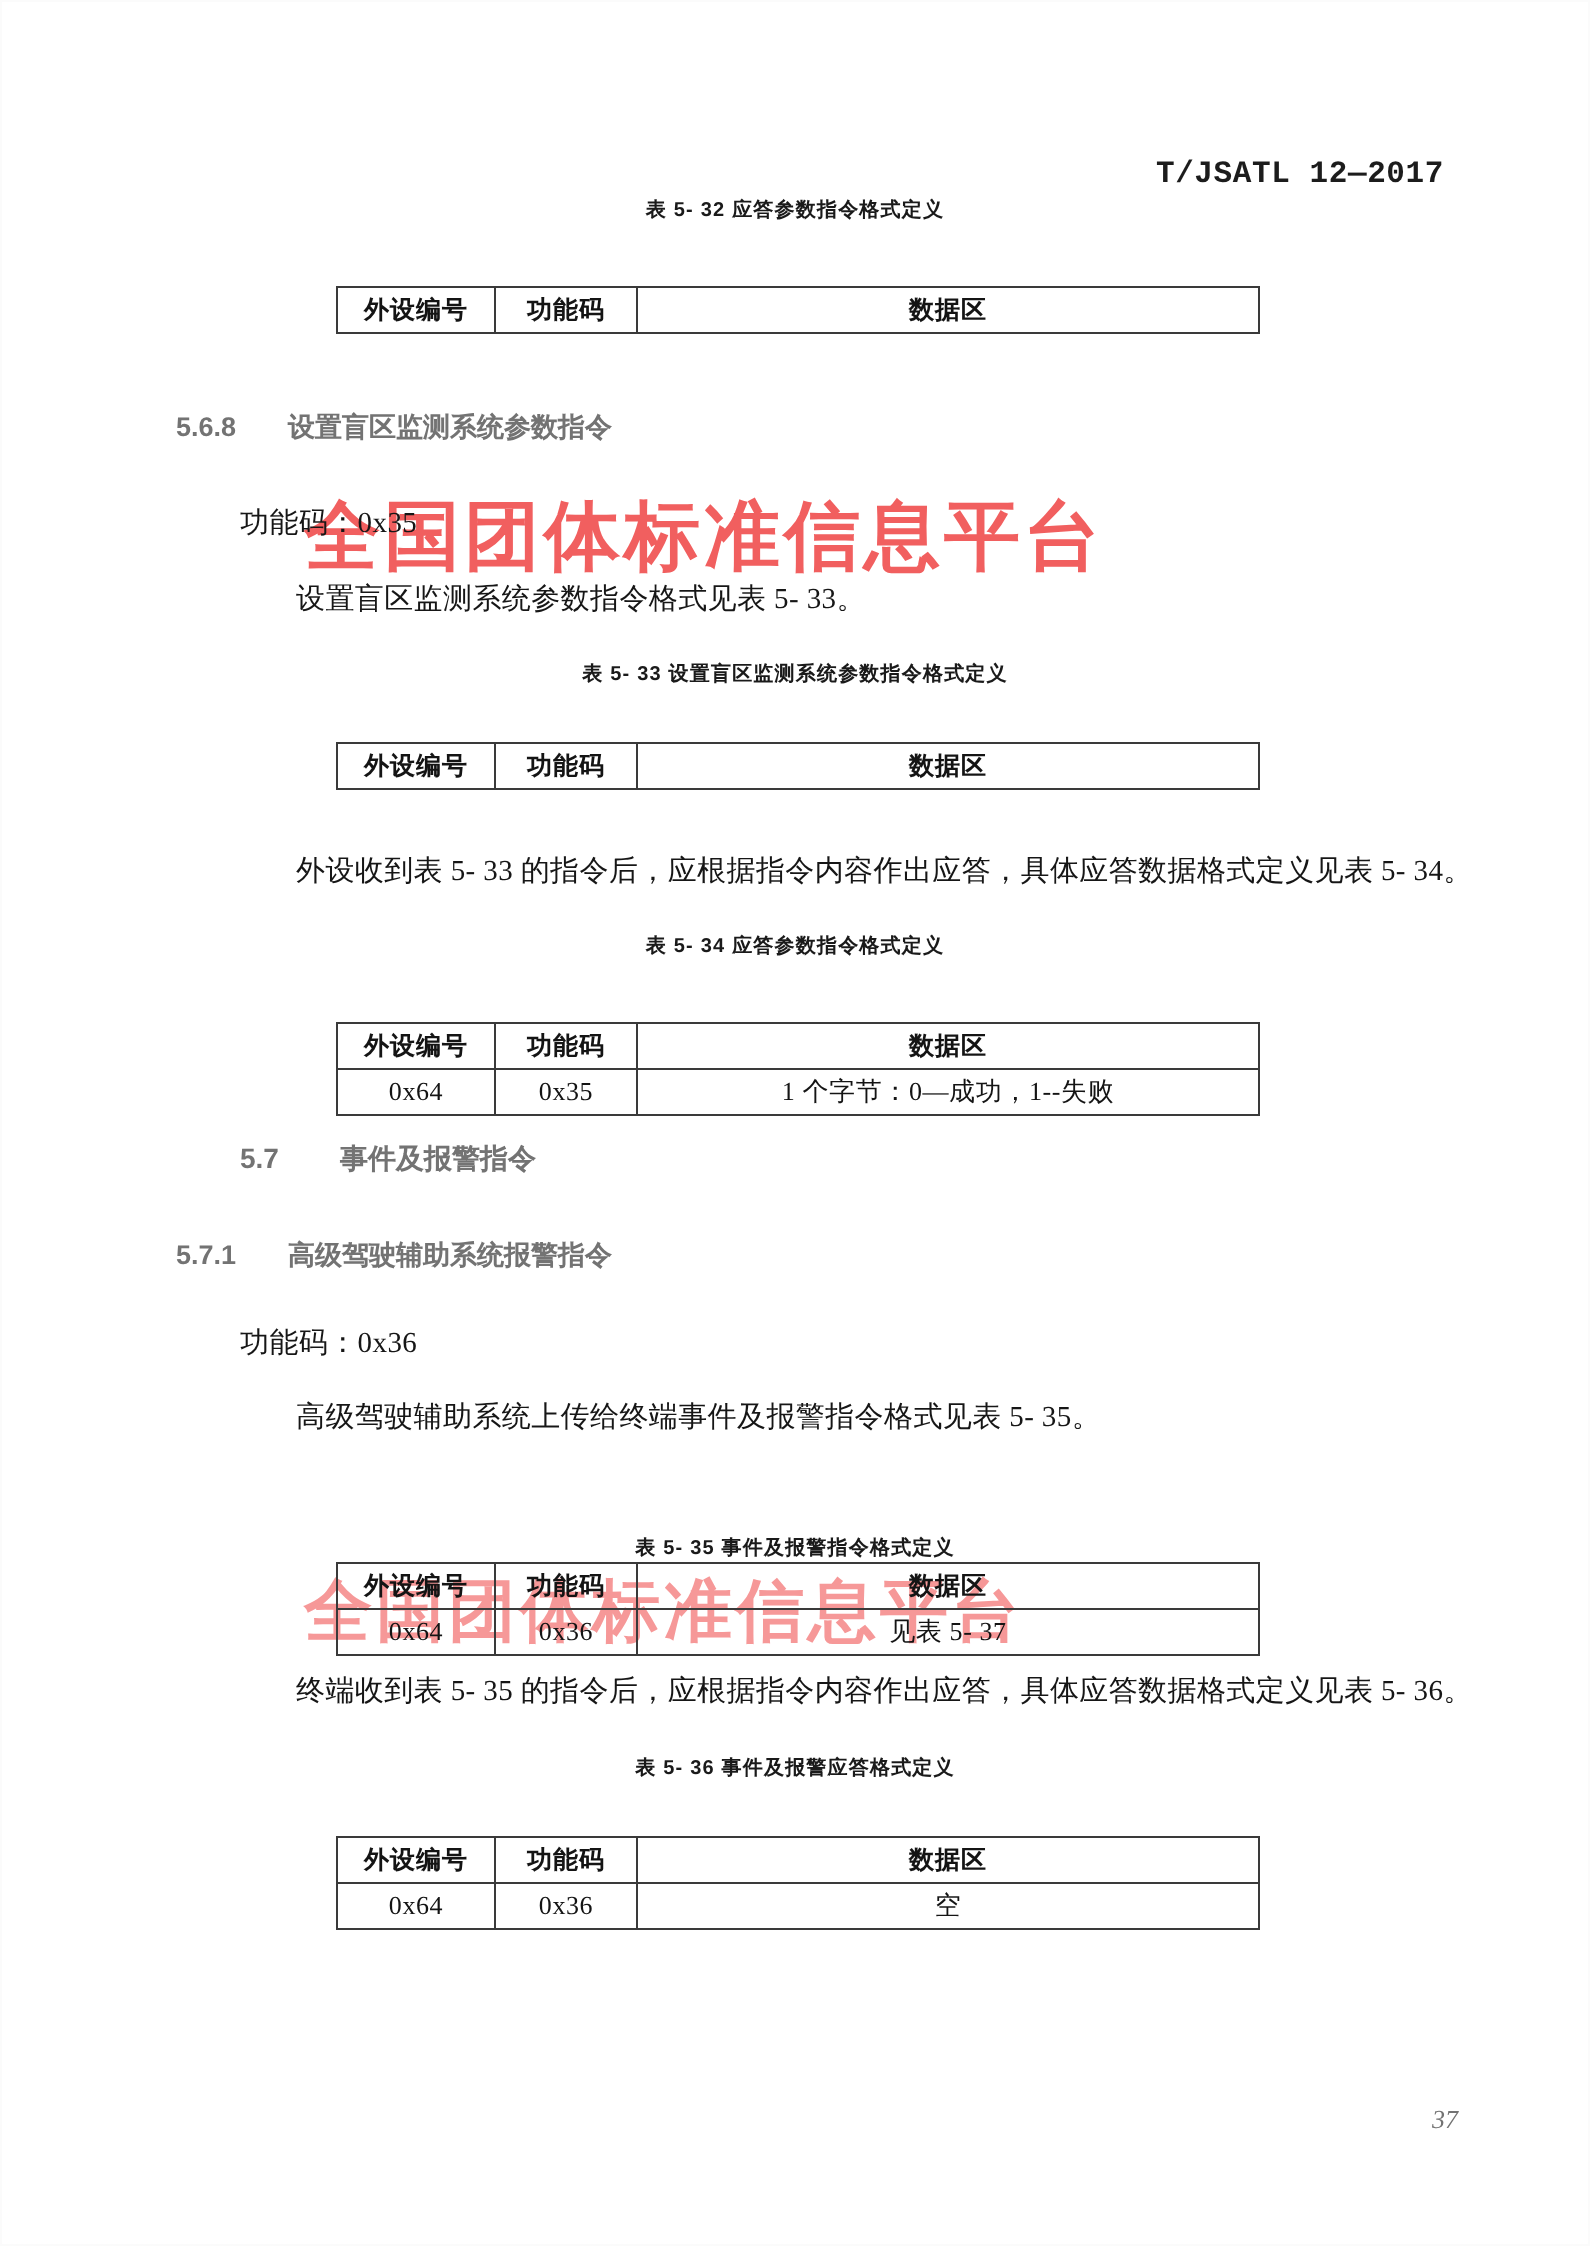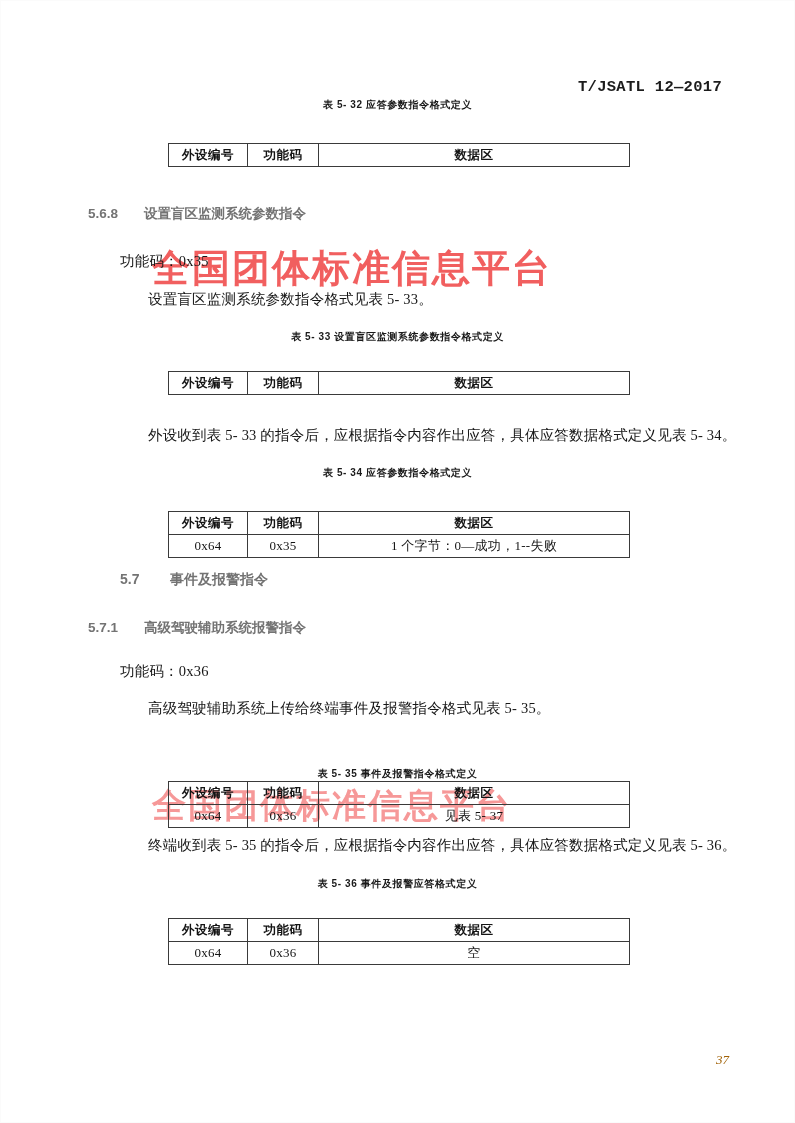--- a/index.html
+++ b/index.html
@@ -126,21 +126,21 @@
   }
   .col-a { width: 78px; }
   .col-b { width: 70px; }
   .col-c { width: 310px; }
 
   .page-number {
     position: absolute;
     right: 66px;
     top: 1052px;
     font-size: 13px;
-    color: #a16207;
+    color: #737373;
     font-style: italic;
   }
 </style>
 </head>
 <body>
 
 <div class="page">
 
   <div class="watermark wm-1">全国团体标准信息平台</div>
   <div class="watermark wm-2">全国团体标准信息平台</div>

